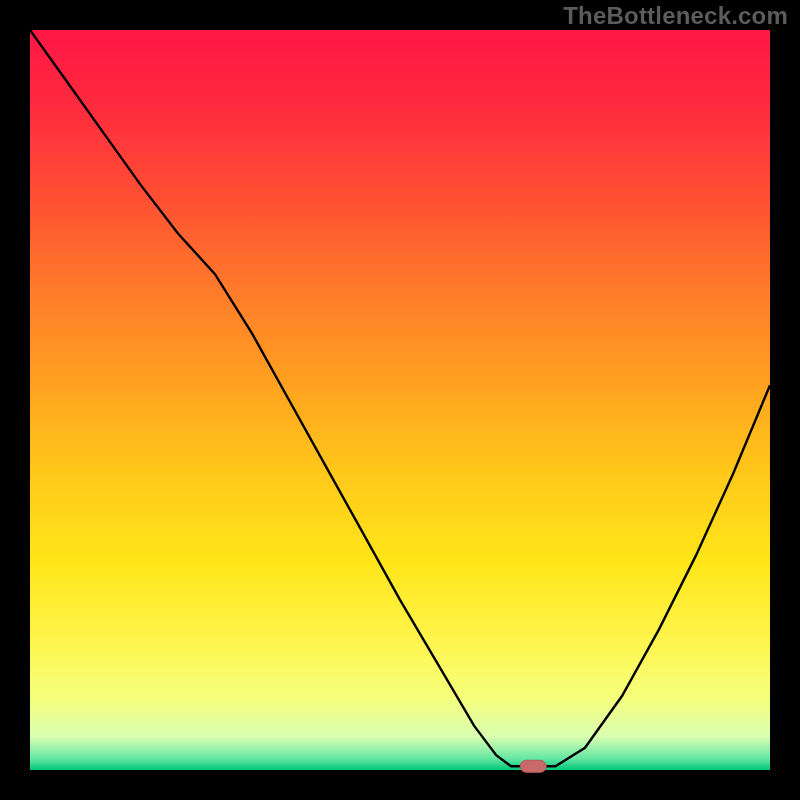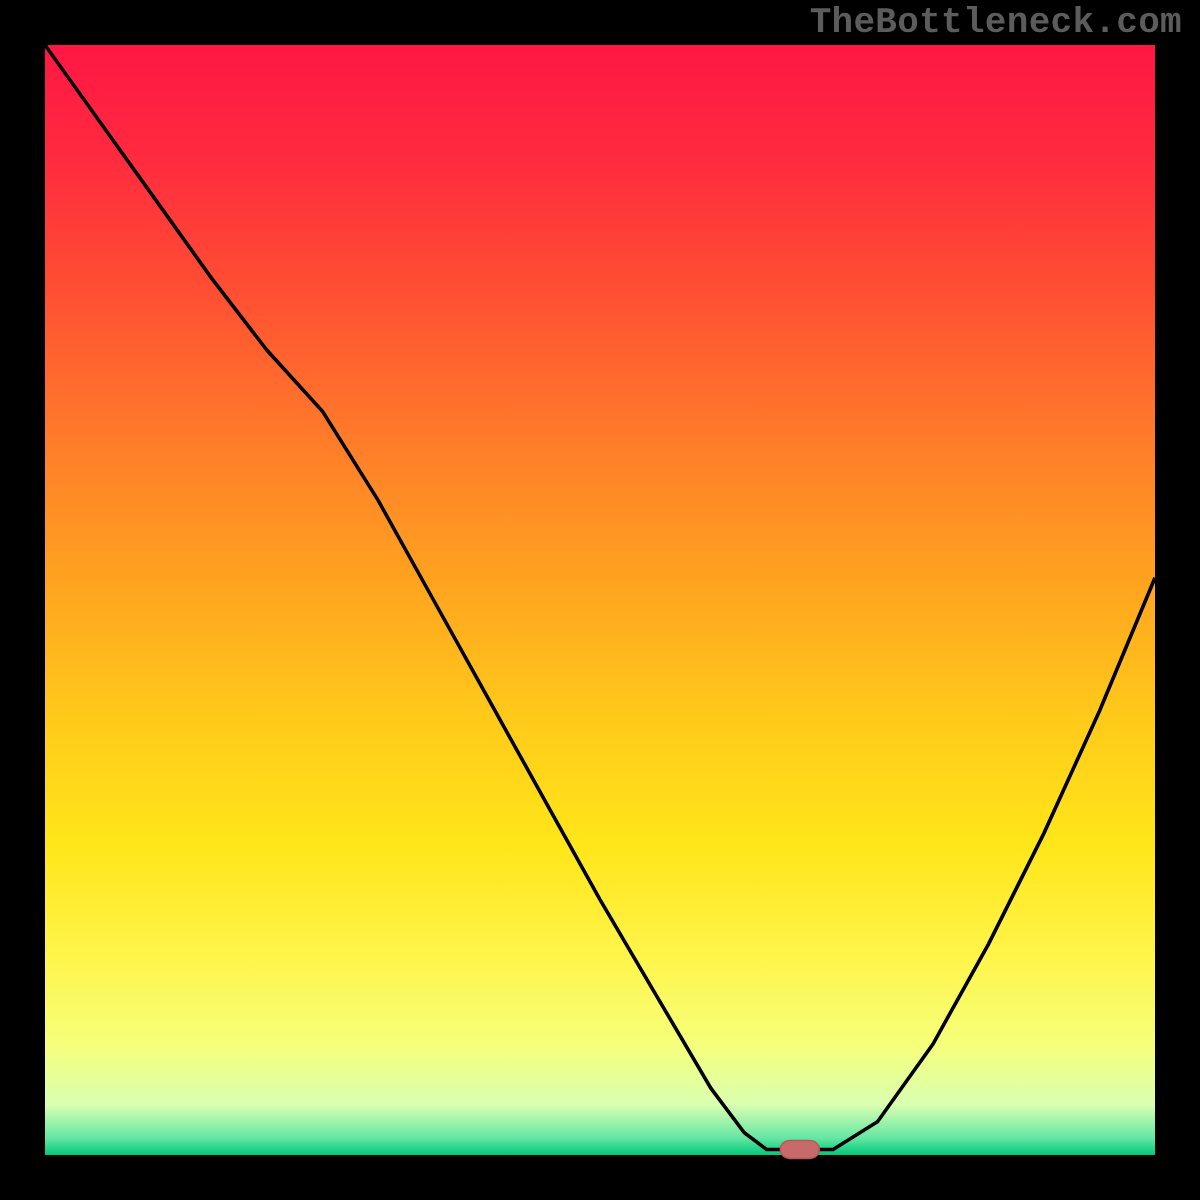--- a/index.html
+++ b/index.html
@@ -13,21 +13,21 @@
   .stage {
     position: relative;
     width: 800px;
     height: 800px;
     background: #000;
   }
   .watermark {
     position: absolute;
     top: 2px;
     right: 12px;
-    font-family: Liberation Mono, monospace;
+    font-family: Liberation Sans, sans-serif;
     font-size: 24px;
     font-weight: 600;
     color: #5c5c5c;
     letter-spacing: 0.2px;
     user-select: none;
   }
   svg.chart {
     position: absolute;
     left: 0;
     top: 0;

